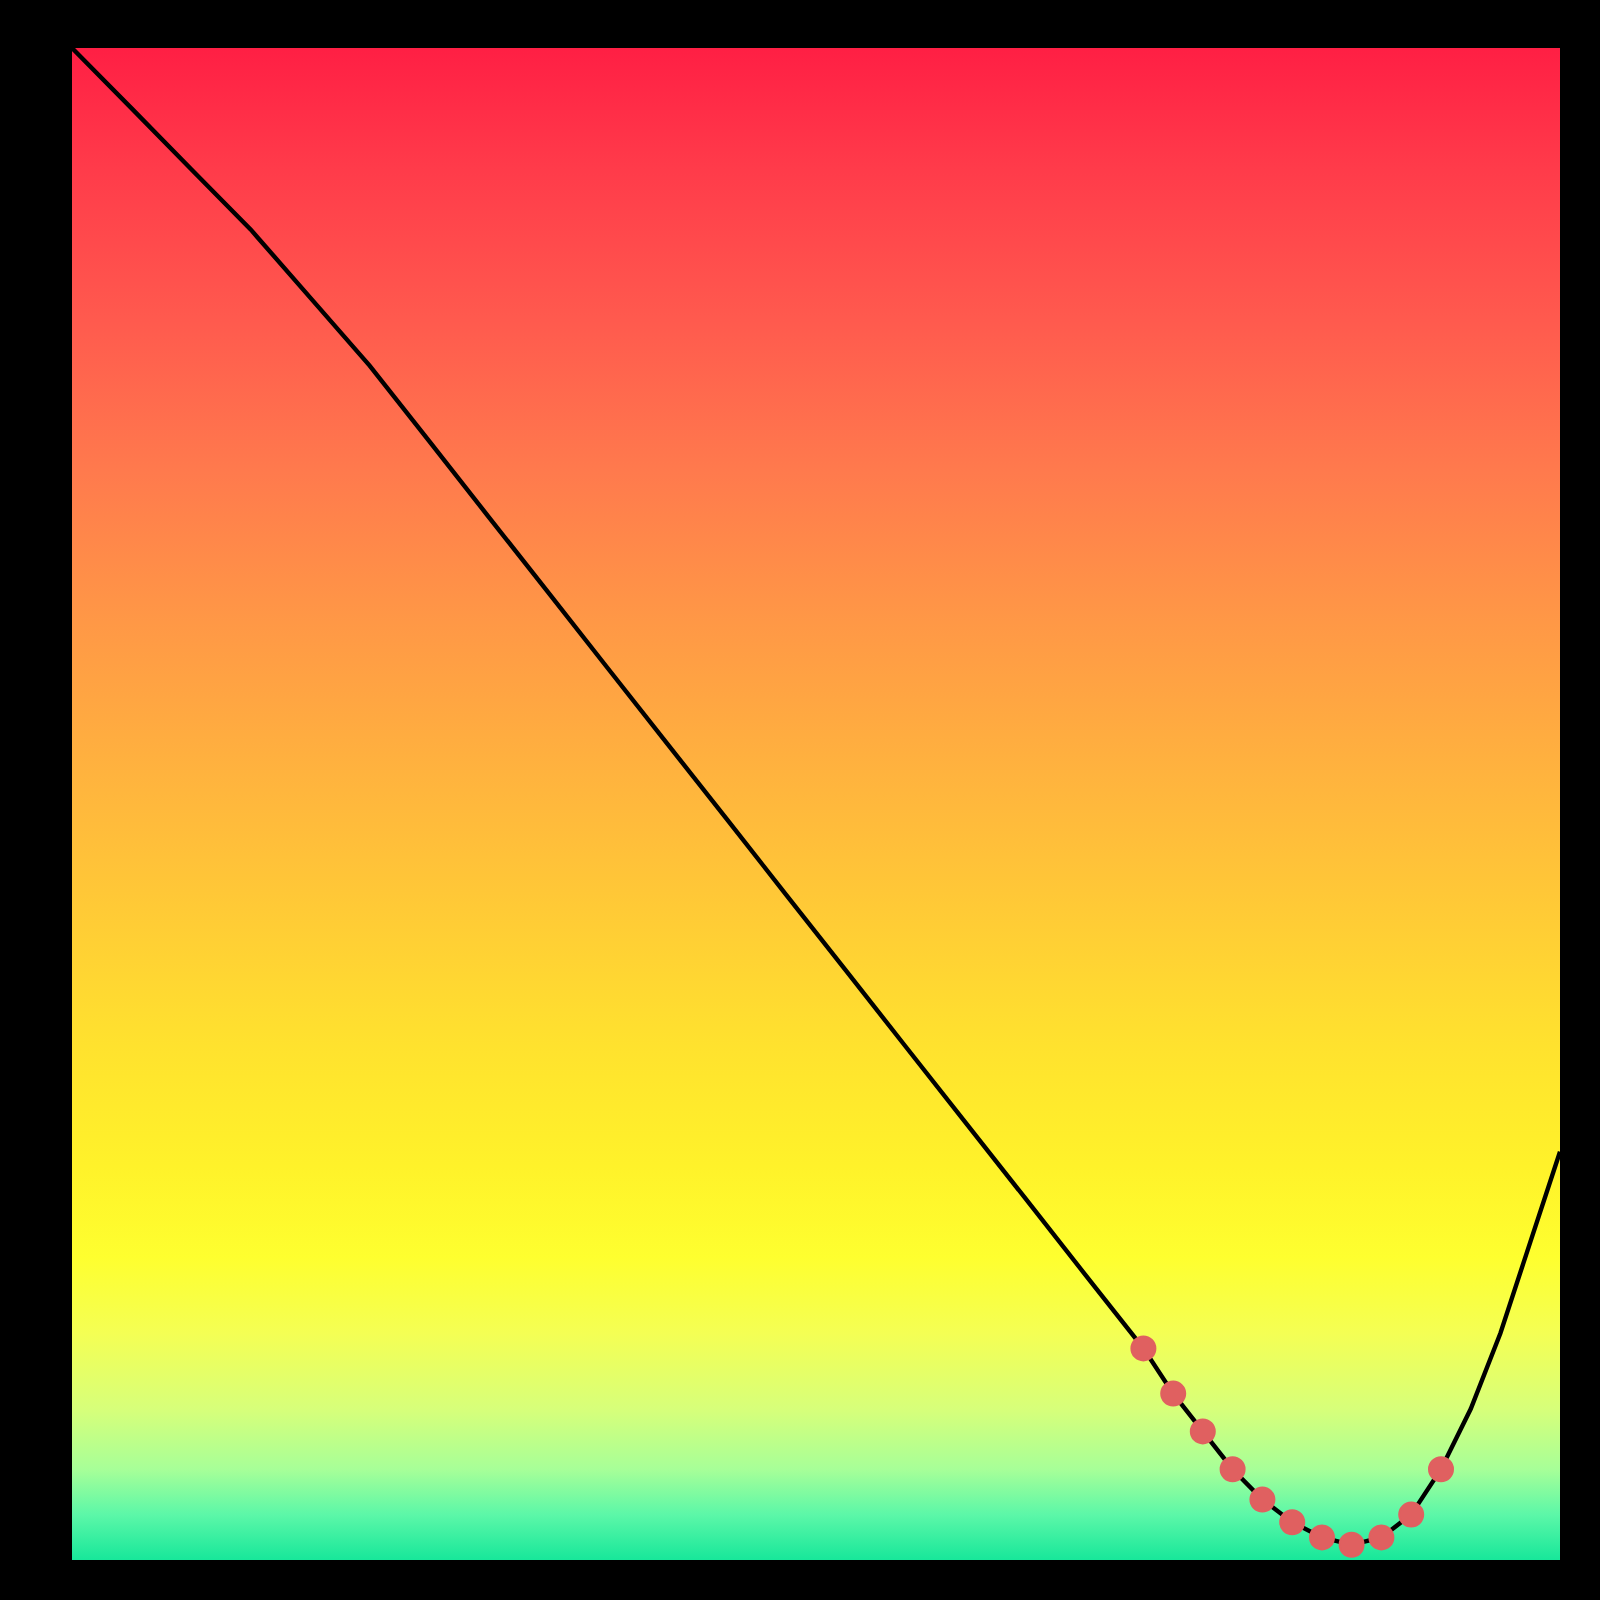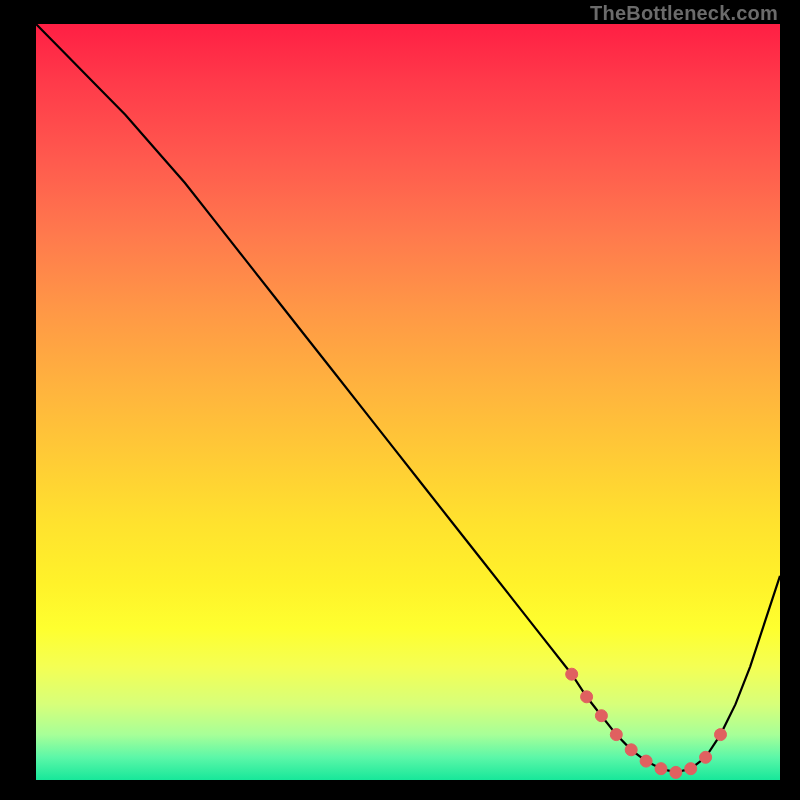--- a/index.html
+++ b/index.html
@@ -40,21 +40,20 @@
     user-select: none;
   }
   svg.curve { position: absolute; left: 0; top: 0; }
 </style>
 </head>
 <body>
 <div class="frame">
 
   <div class="plot"></div>
 
-  <div class="watermark">TheBottleneck.com</div>
 
   <svg class="curve" width="800" height="800" viewBox="0 0 800 800">
     <g id="curve-group">
         <path d="M36.0 24.0 L65.8 54.2 L95.5 84.5 L125.3 114.7 L155.0 148.7 L184.8 182.8 L214.6 220.6 L244.3 258.4 L274.1 296.2 L303.8 334.0 L333.6 371.8 L363.4 409.6 L393.1 447.4 L422.9 485.2 L452.6 523.0 L482.4 560.8 L512.2 598.6 L541.9 636.4 L571.7 674.2 L586.6 696.8 L601.4 715.7 L616.3 734.6 L631.2 749.8 L646.1 761.1 L661.0 768.7 L675.8 772.4 L690.7 768.7 L705.6 757.3 L720.5 734.6 L735.4 704.4 L750.2 666.6 L765.1 621.2 L780.0 575.9" fill="none" stroke="#000000" stroke-width="2.2"></path>
         <circle cx="571.7" cy="674.2" r="6" fill="#e06060" stroke="#e06060"></circle>
         <circle cx="586.6" cy="696.8" r="6" fill="#e06060" stroke="#e06060"></circle>
         <circle cx="601.4" cy="715.7" r="6" fill="#e06060" stroke="#e06060"></circle>
         <circle cx="616.3" cy="734.6" r="6" fill="#e06060" stroke="#e06060"></circle>
         <circle cx="631.2" cy="749.8" r="6" fill="#e06060" stroke="#e06060"></circle>
         <circle cx="646.1" cy="761.1" r="6" fill="#e06060" stroke="#e06060"></circle>

